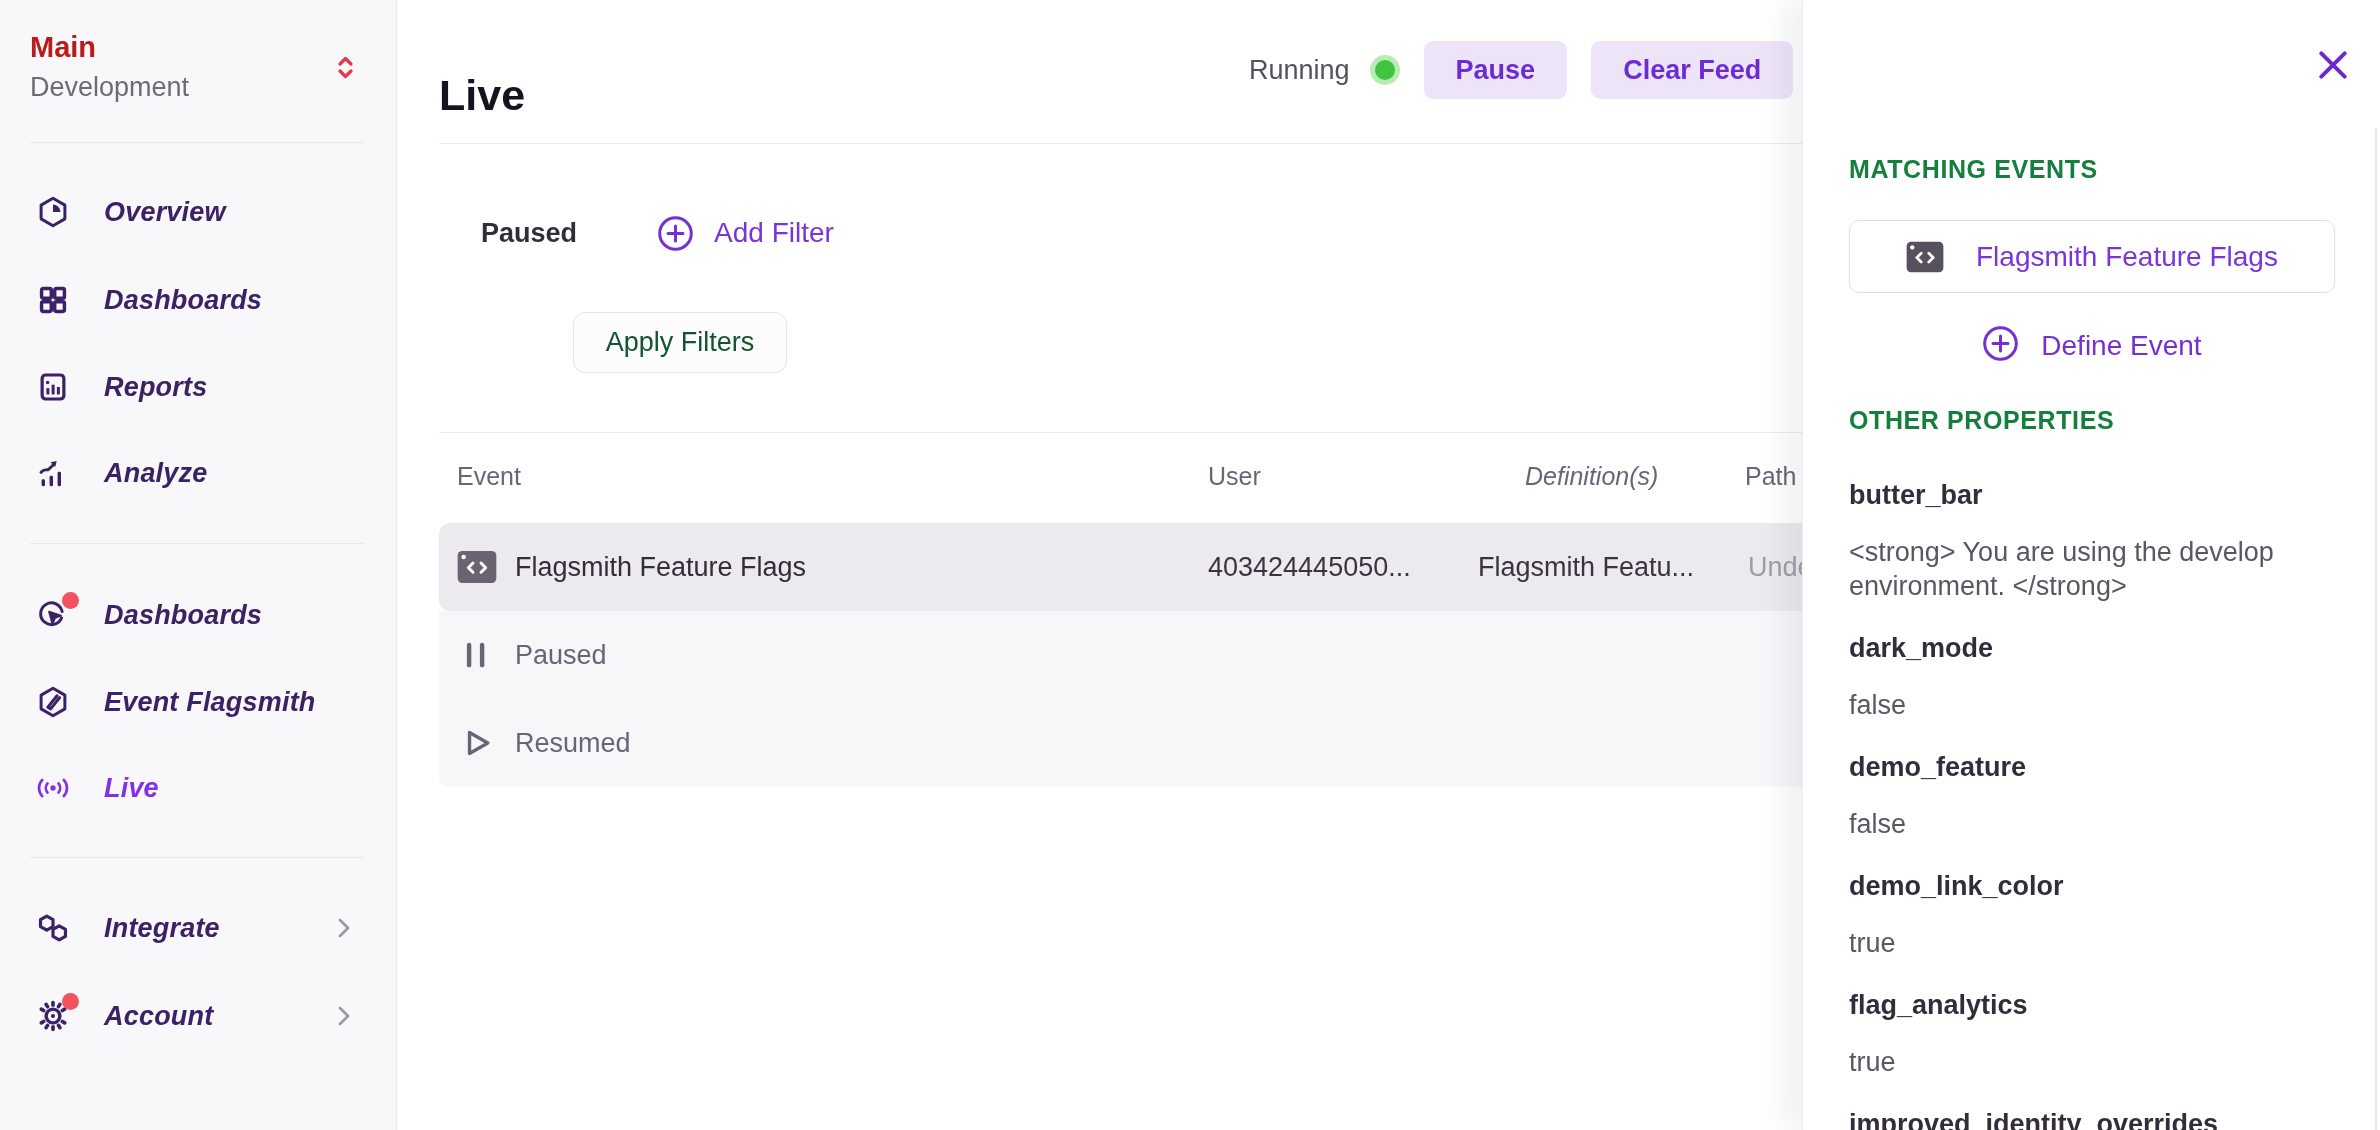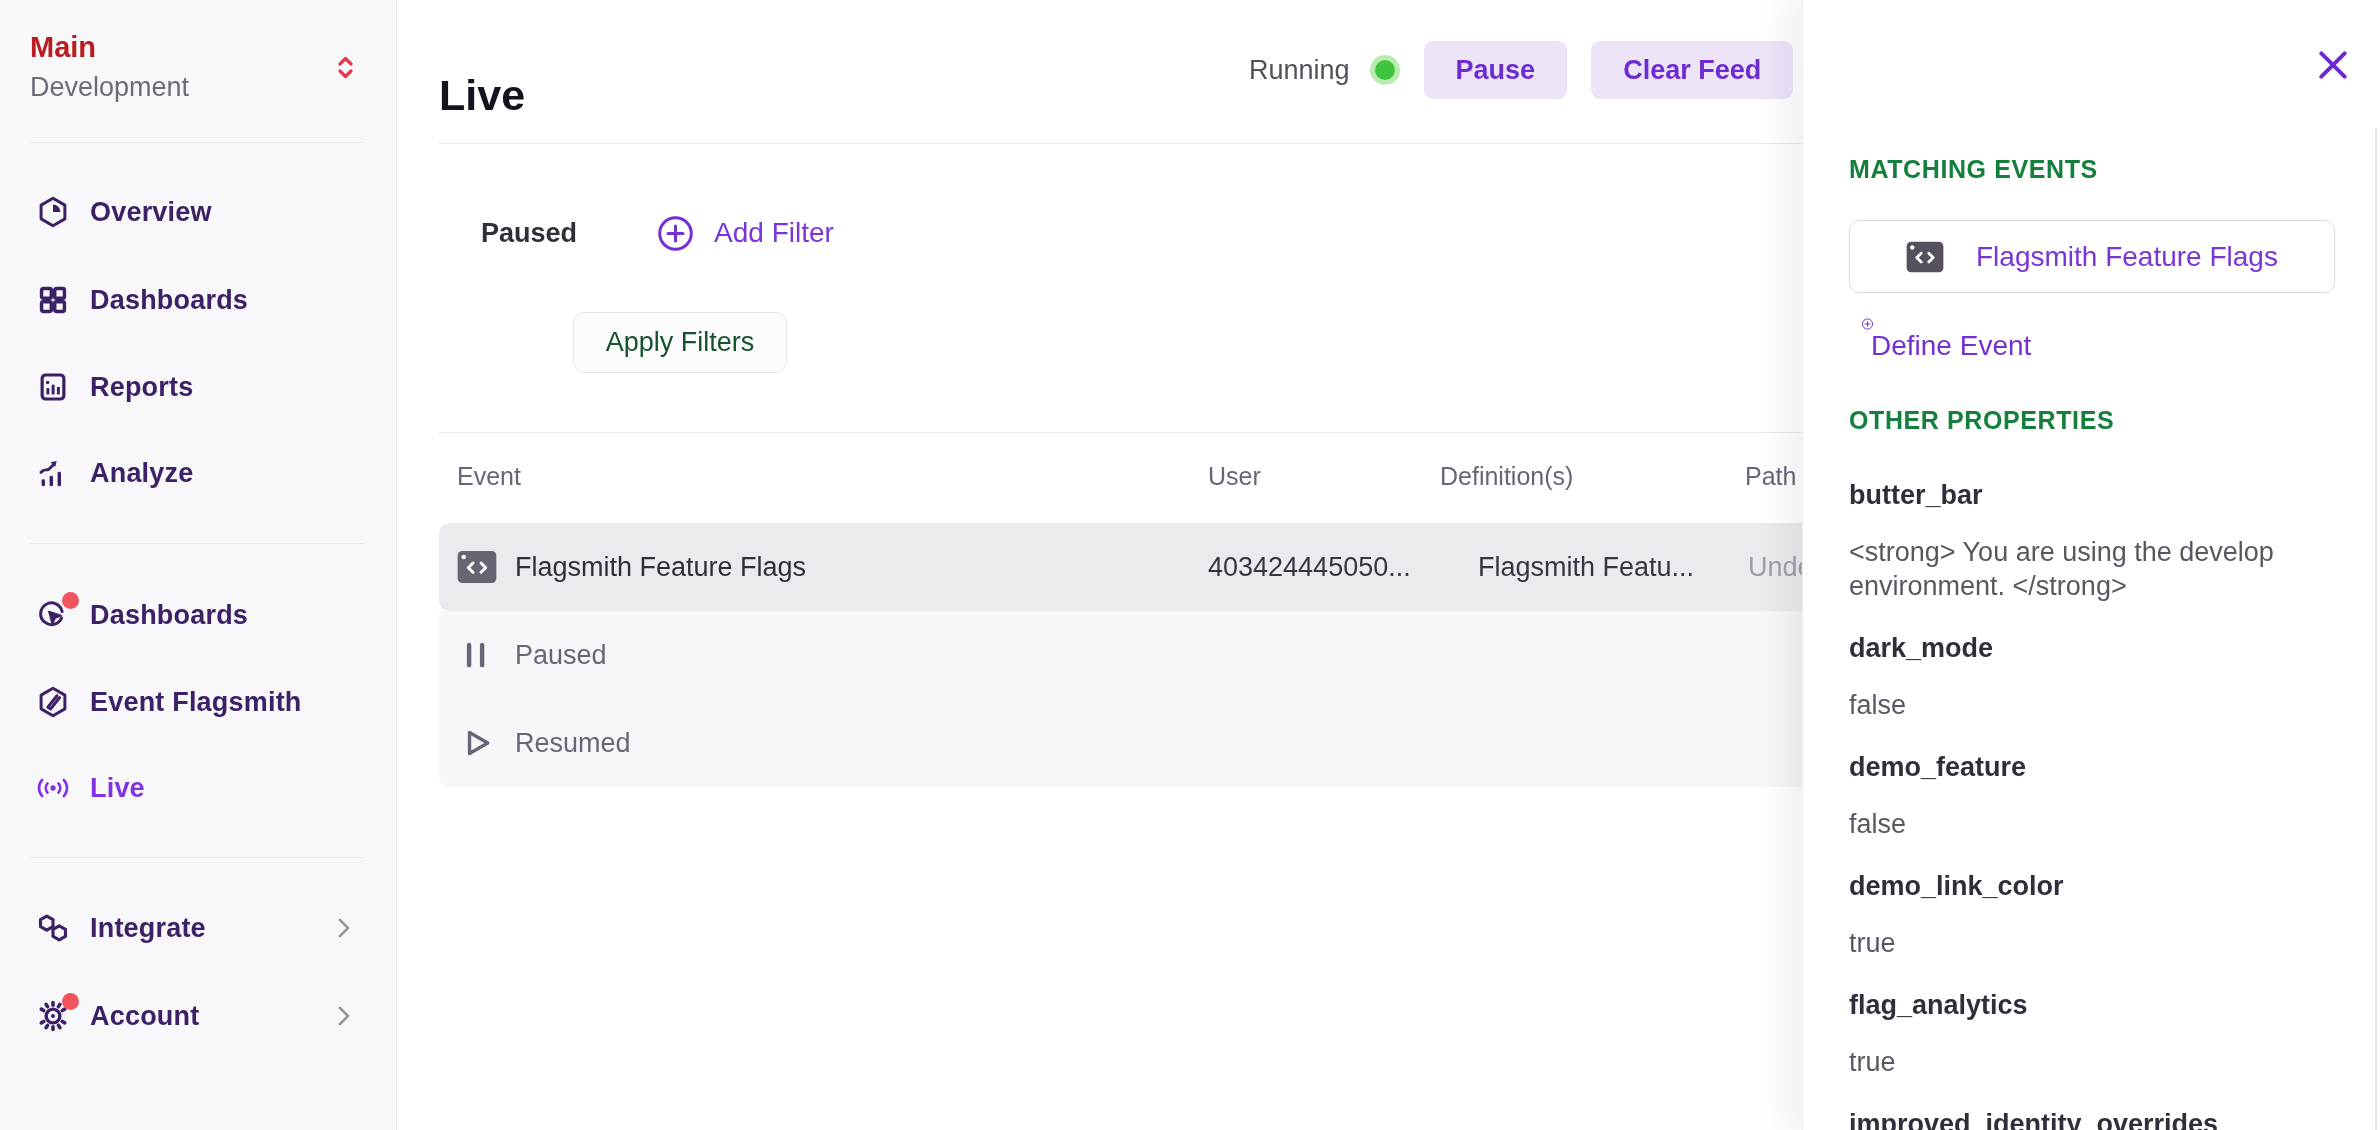--- a/index.html
+++ b/index.html
@@ -10,21 +10,21 @@
   .sidebar{position:absolute;left:0;top:0;width:396px;height:1130px;
            background:#f8f7f9;border-right:1px solid #eae8ec;}
   .workspace{position:absolute;left:30px;top:30px;right:20px;cursor:pointer;}
   .ws-name{font-size:29px;font-weight:700;color:#b91c1c;line-height:34px;}
   .ws-env{font-size:27px;color:#6f6a77;line-height:34px;margin-top:6px;}
   .ws-switcher{position:absolute;right:22px;top:26px;}
   .sb-divider{position:absolute;left:30px;right:32px;height:1px;background:#e9e7eb;}
   .sb-item{position:absolute;left:0;width:100%;height:60px;display:flex;align-items:center;cursor:pointer;}
   .sb-icon{position:relative;width:34px;height:34px;margin-left:36px;flex:0 0 auto;
            display:flex;align-items:center;justify-content:center;}
-  .sb-label{margin-left:20px;font-size:27px;font-weight:700;color:#3c2166;letter-spacing:.2px;}
+  .sb-label{margin-left:34px;font-size:27px;font-weight:700;color:#3c2166;letter-spacing:.2px;font-style:italic;}
   .sb-item.active .sb-label{color:#8133e1;}
   .badge{position:absolute;top:-6px;right:-9px;width:17px;height:17px;border-radius:50%;background:#f2545f;}
   .sb-chevron{position:absolute;right:46px;top:50%;transform:translateY(-50%);}
 
   
   .main{position:absolute;left:397px;top:0;right:0;bottom:0;background:#fff;}
   .page-title{position:absolute;left:42px;top:42px;font-size:43px;font-weight:700;color:#17121f;}
   .hdr-controls{position:absolute;left:852px;top:40px;height:60px;display:flex;align-items:center;}
   .running-label{font-size:27px;color:#55505c;}
   .status-dot{width:30px;height:30px;border-radius:50%;background:#b9ecb0;margin-left:20px;
@@ -37,42 +37,42 @@
   .filters-row{position:absolute;left:84px;top:213px;height:40px;display:flex;align-items:center;}
   .filters-label{font-size:27px;font-weight:700;color:#332d3b;}
   .add-filter{display:flex;align-items:center;margin-left:80px;cursor:pointer;}
   .add-filter span{margin-left:20px;font-size:28px;color:#7a35d9;}
   .apply-btn{position:absolute;left:176px;top:312px;width:214px;height:61px;background:#fcfbfd;
              border:1px solid #e7e5e9;border-radius:12px;color:#14532d;font-family:inherit;
              font-size:27px;font-weight:400;cursor:default;}
 
   .thead{position:absolute;top:462px;left:0;right:0;height:36px;}
   .th{position:absolute;font-size:25px;color:#6b6477;}
-  .th.c-event{left:60px;} .th.c-user{left:811px;} .th.c-defs{left:1043px;} .th.c-path{left:1348px;}
+  .th.c-event{left:60px;} .th.c-user{left:811px;} .th.c-defs{left:1128px;font-style:italic;} .th.c-path{left:1348px;}
 
   .rows{position:absolute;left:42px;top:523px;right:0;border-radius:10px 0 0 10px;overflow:hidden;}
   .row{position:relative;height:88px;background:#f7f6f9;cursor:pointer;}
   .row.selected{background:#eceaee;border-radius:10px 0 0 10px;}
   .cell{position:absolute;top:50%;transform:translateY(-50%);font-size:27px;color:#332d3b;white-space:nowrap;}
   .cell.ev{left:76px;} .cell.us{left:769px;color:#3a3442;} .cell.df{left:1039px;color:#3a3442;}
   .cell.pa{left:1309px;color:#a19da8;}
   .row-icon{position:absolute;left:18px;top:50%;transform:translateY(-50%);}
   .row-icon.small{left:24px;}
 
   
   .panel{position:absolute;left:1802px;top:0;bottom:0;right:0;background:#fff;
          border-left:1px solid #f0eef2;box-shadow:-16px 0 30px rgba(40,30,60,.07);}
   .close-btn{position:absolute;left:516px;top:50px;width:30px;height:30px;cursor:pointer;background:none;border:none;padding:0;}
   .panel-heading{position:absolute;left:46px;font-size:25px;font-weight:700;color:#15803d;letter-spacing:.6px;}
   .event-box{position:absolute;left:46px;right:45px;top:220px;height:73px;border:1px solid #dfdde2;
              border-radius:10px;background:#fff;display:flex;align-items:center;padding-left:24px;
              box-sizing:border-box;cursor:pointer;}
   .event-box span{margin-left:32px;font-size:28px;color:#7a35d9;}
   .define-event{position:absolute;left:46px;right:45px;top:318px;height:44px;display:flex;
-                align-items:flex-start;justify-content:center;cursor:pointer;background:none;border:none;padding:0;font-family:inherit;flex-direction:column;}
+                align-items:flex-end;justify-content:center;cursor:pointer;background:none;border:none;padding:0;font-family:inherit;}
   .define-event span{margin-left:22px;font-size:28px;color:#7430d3;}
   .props{position:absolute;left:46px;top:478px;width:468px;}
   .prop{margin-bottom:28px;}
   .prop-name{font-size:27px;font-weight:700;color:#332d3b;line-height:34px;}
   .prop-value{font-size:27px;color:#5c5663;line-height:34px;margin-top:23px;overflow-wrap:anywhere;}
   .scroll-track{position:absolute;right:3px;top:128px;bottom:0;width:2px;background:#e7e5ea;cursor:pointer;}
 
   svg{display:block;}
 </style>
 </head>

